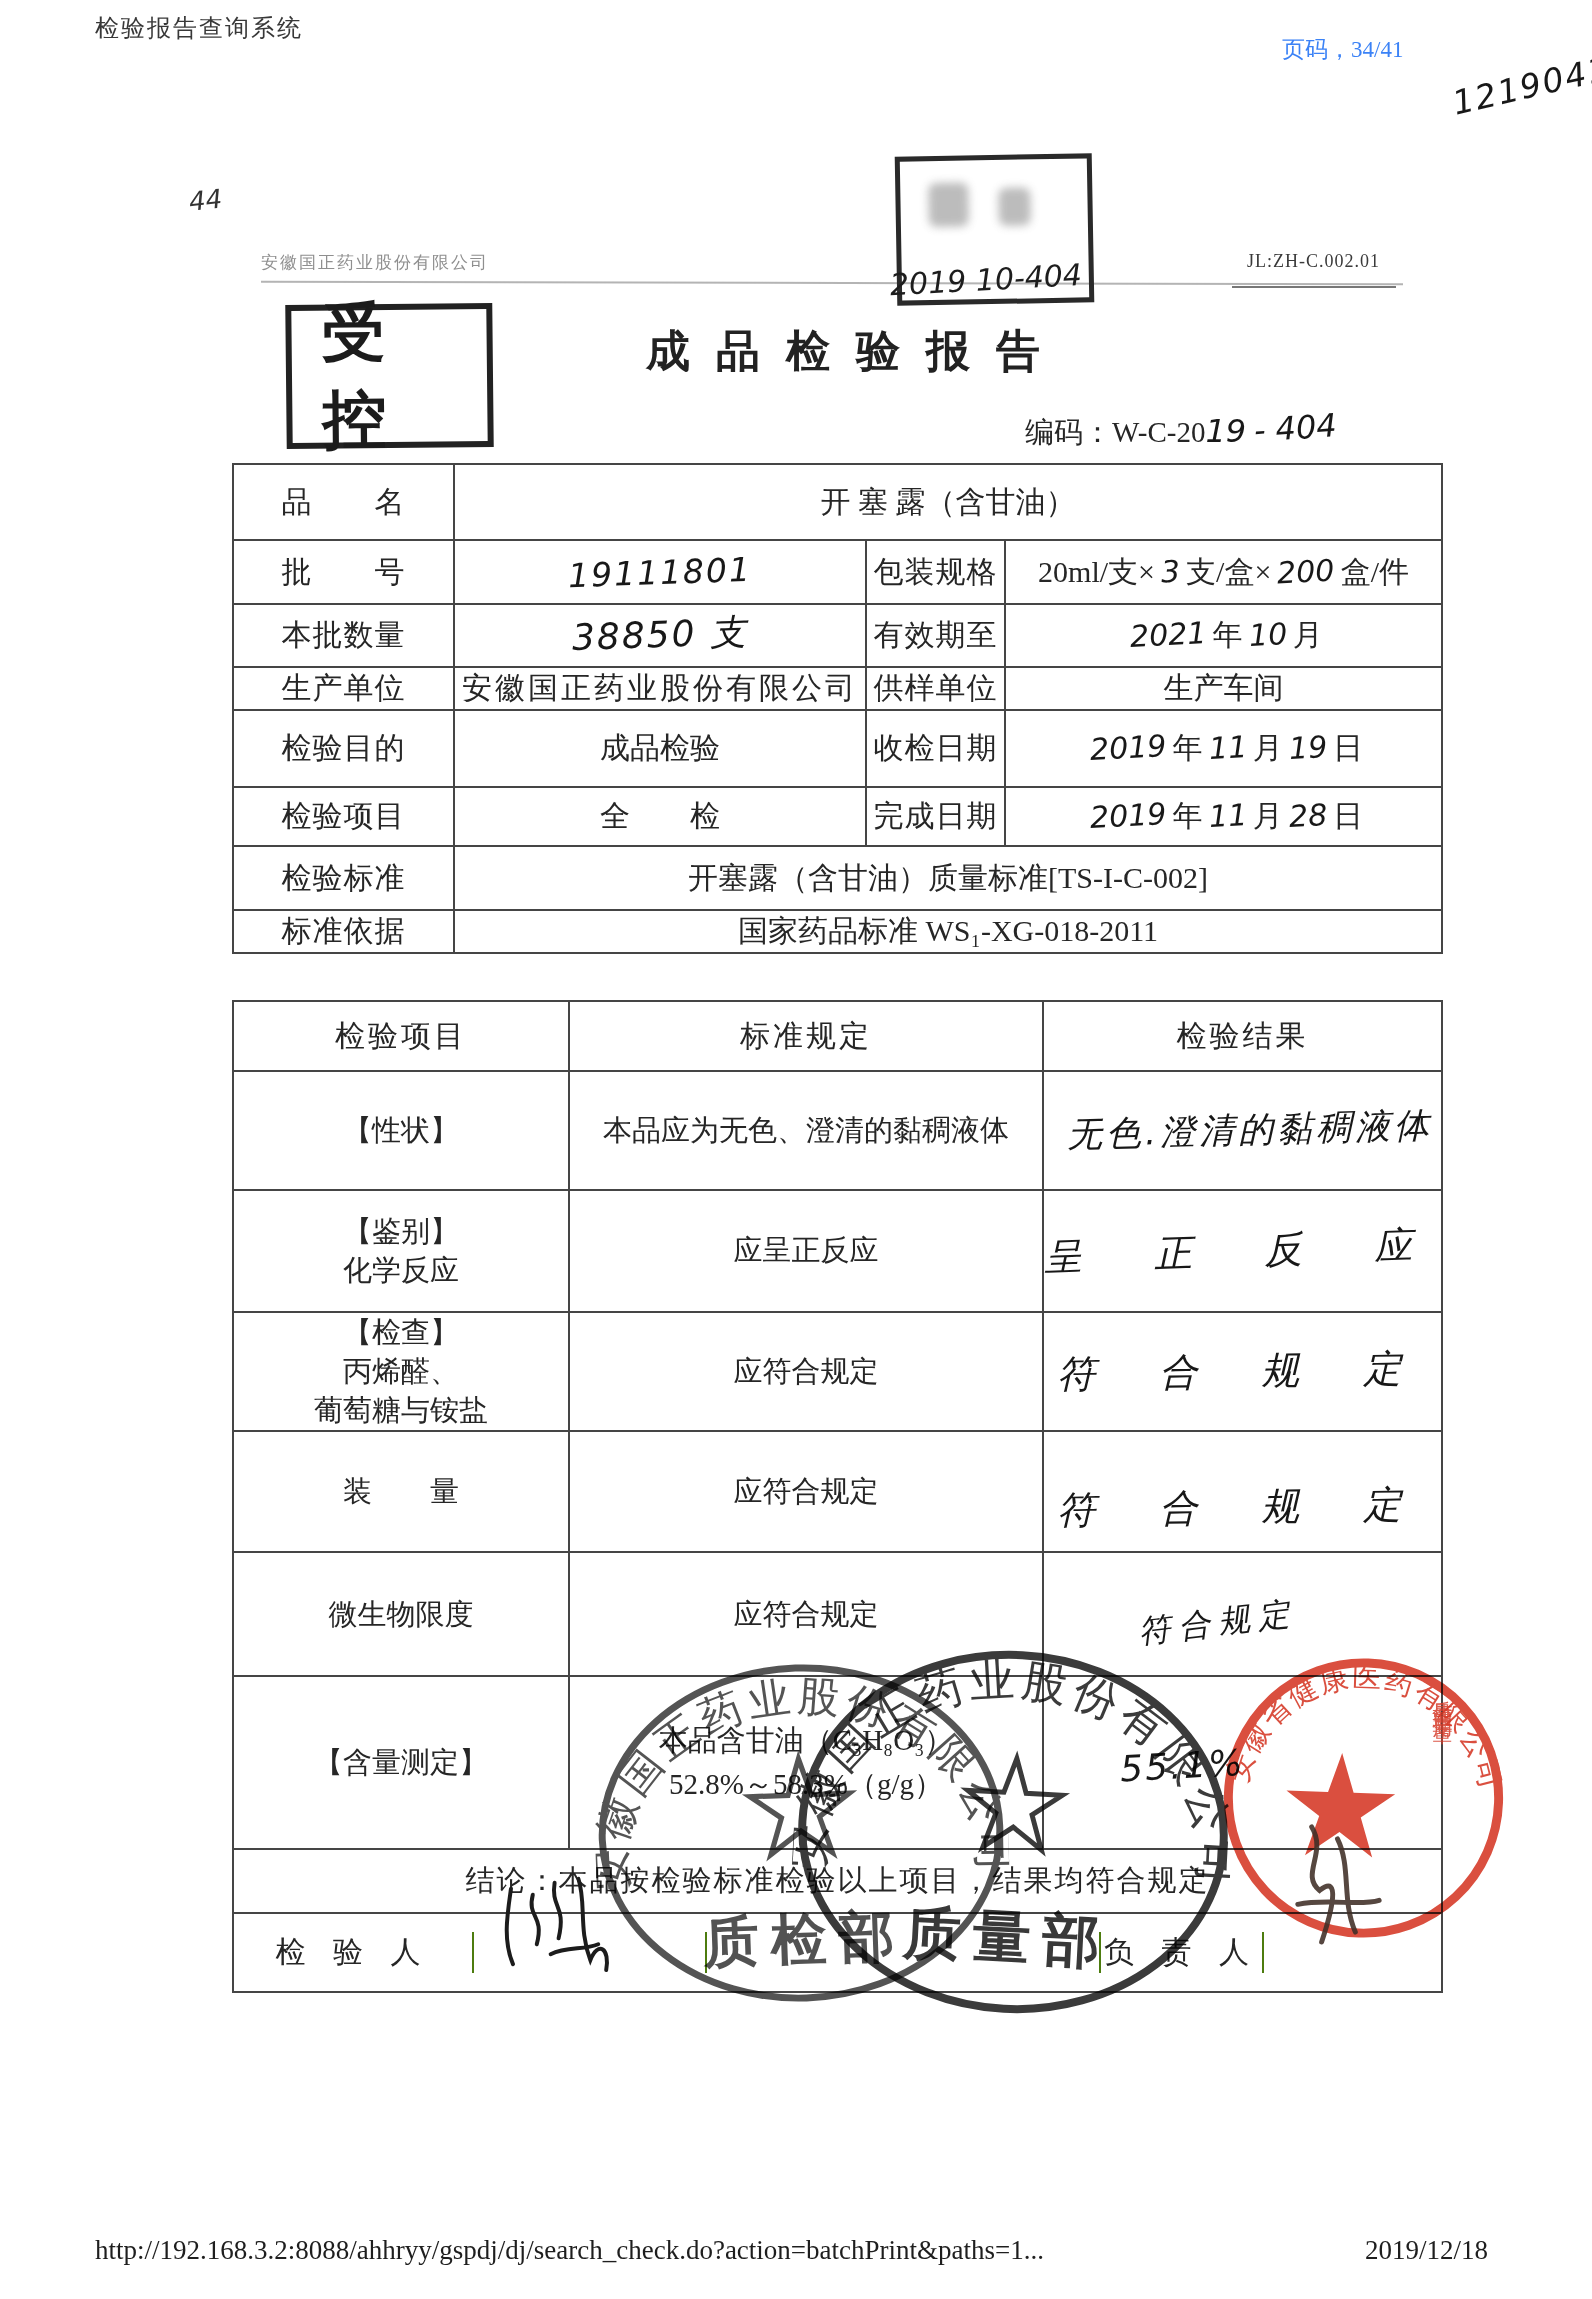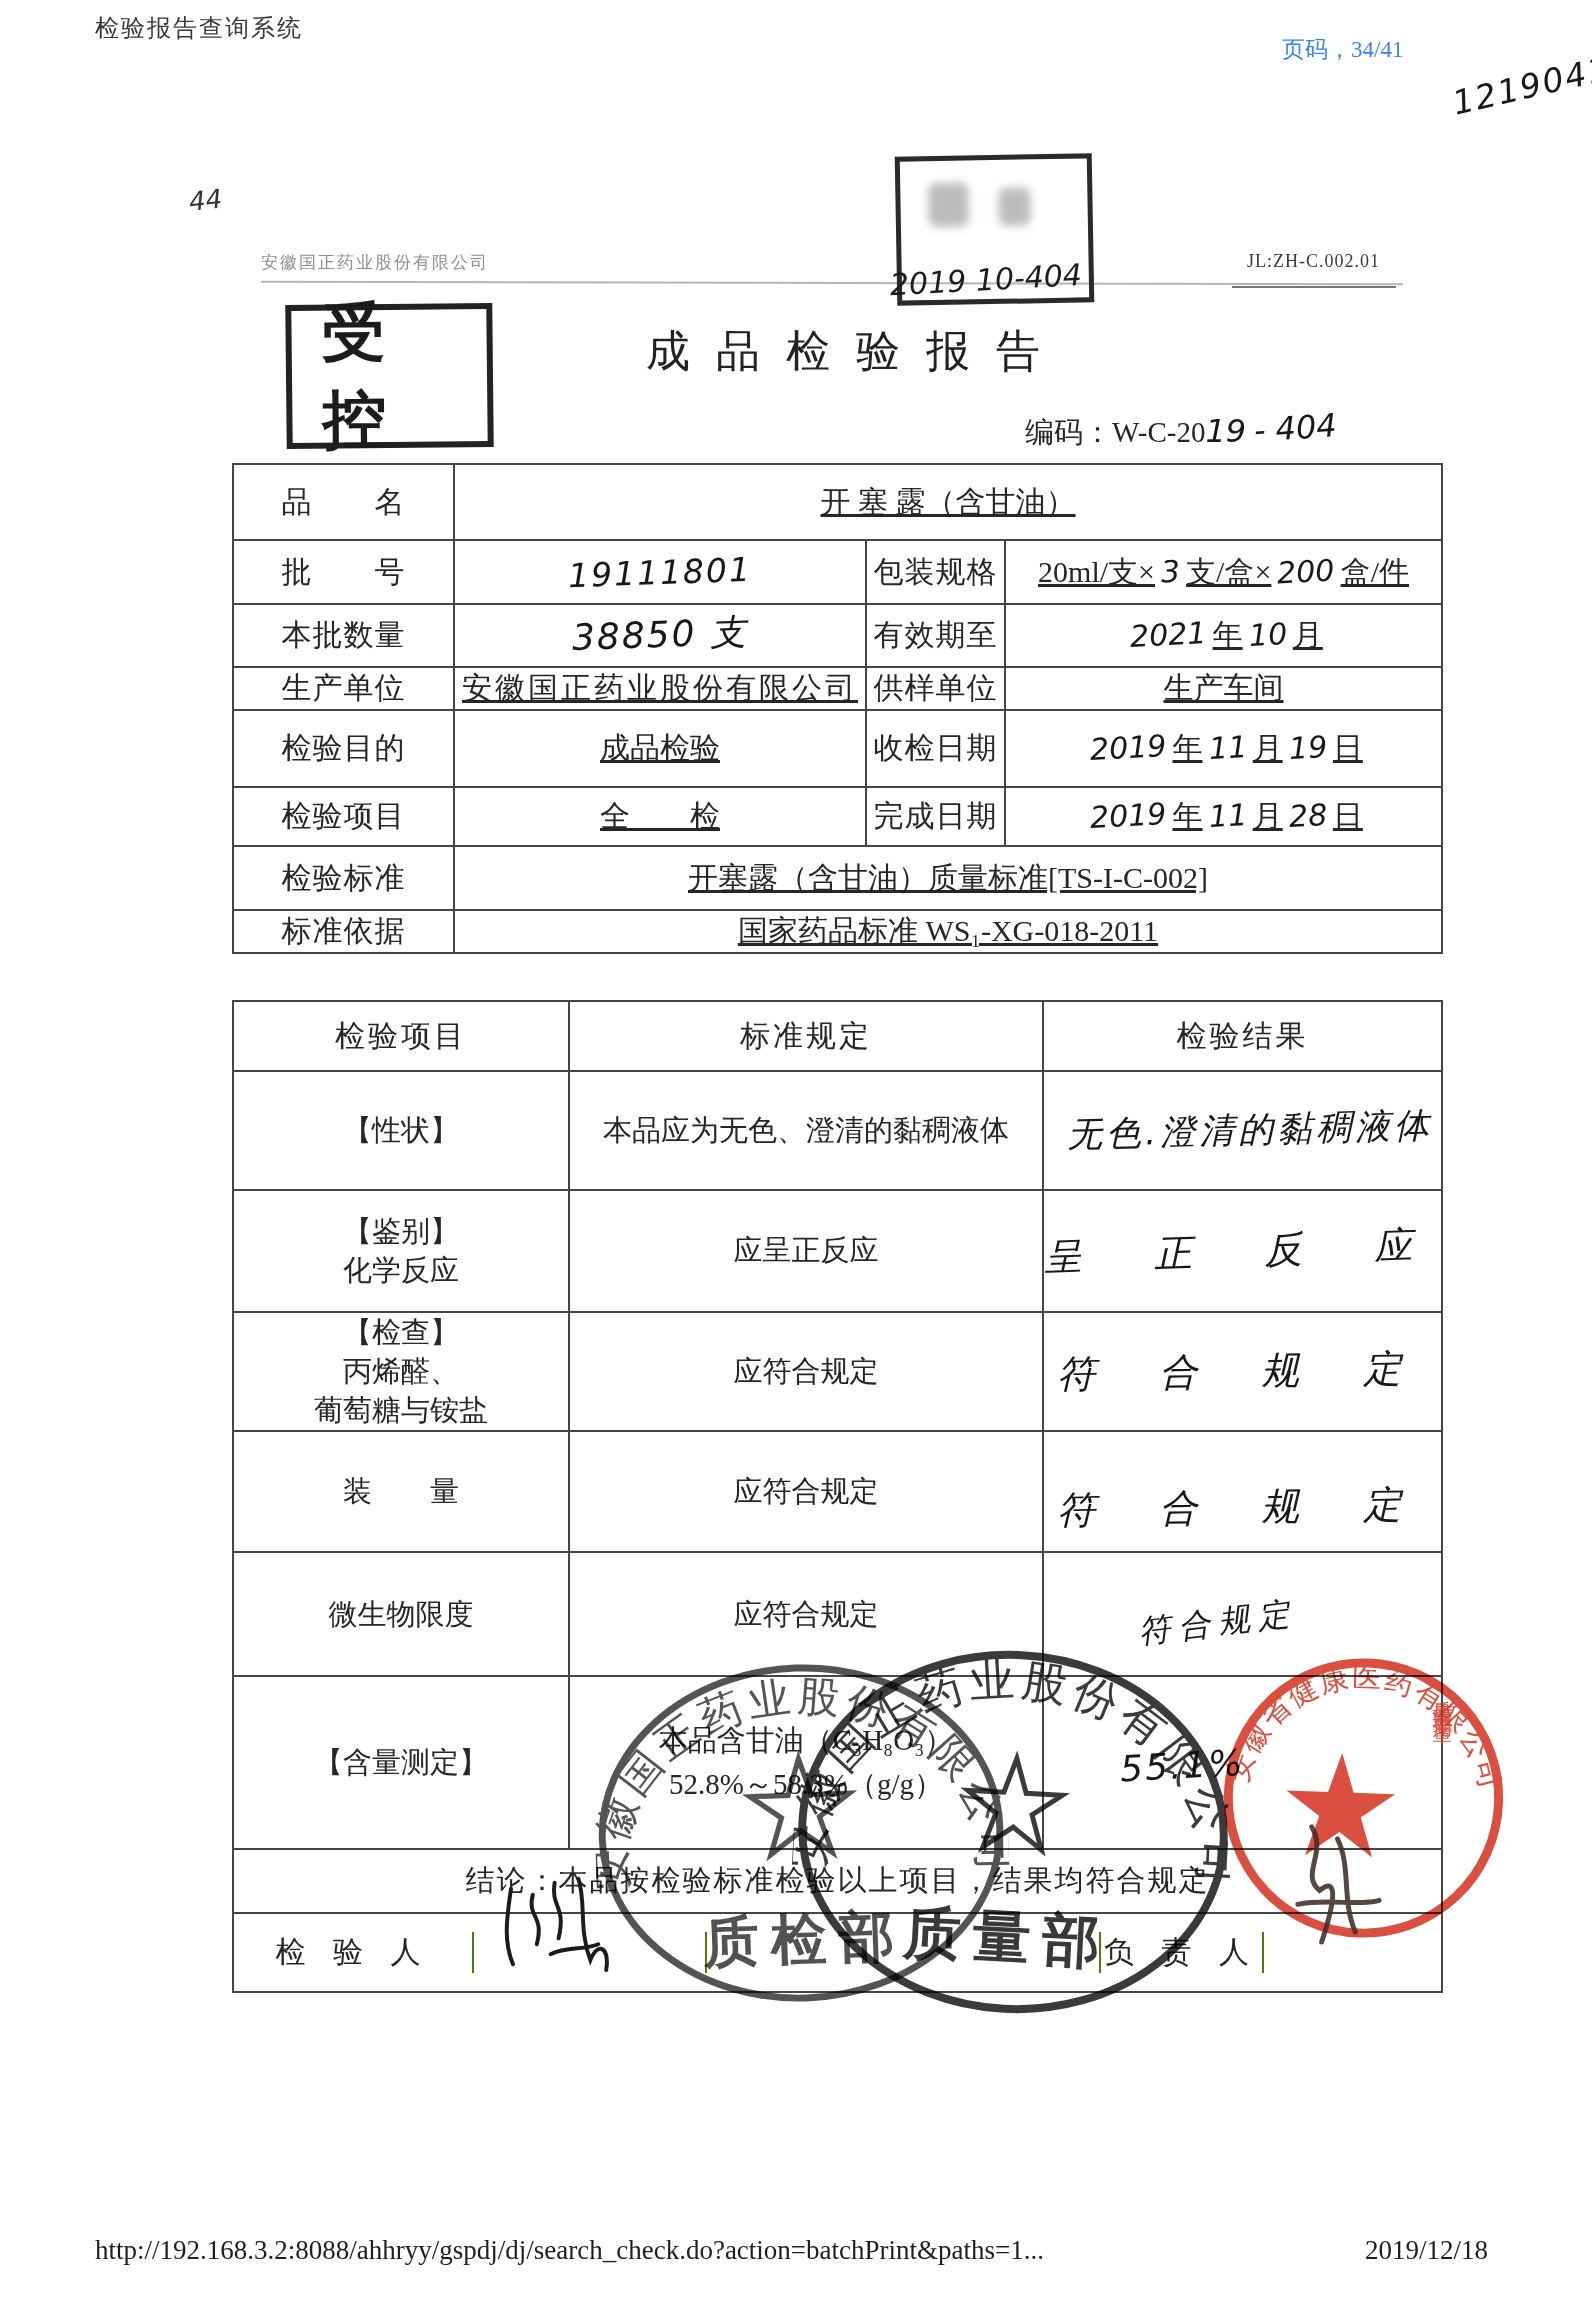--- a/index.html
+++ b/index.html
@@ -20,31 +20,31 @@
   .jl-line{left:1232px;top:286px;width:164px;height:2px;background:#555;opacity:.8;}
   
   .date-stamp{left:896px;top:155px;width:187px;height:139px;border:5px solid #2a2a2a;transform:rotate(-1deg);}
   .blob{position:absolute;background:#6c6c6c;filter:blur(4px);opacity:.45;border-radius:8px;}
   .ds-code{position:absolute;left:-12px;bottom:2px;font-size:30px;white-space:nowrap;transform:rotate(-2deg);color:#1d1d1d;}
   
   .ctrl-stamp{left:286px;top:304px;width:195px;height:132px;border:6px solid #222;transform:rotate(-.6deg);
               display:flex;align-items:center;justify-content:center;}
   .ctrl-stamp span{font-size:64px;font-weight:bold;letter-spacing:34px;padding-left:30px;color:#1c1c1c;}
   
-  .doc-title{left:617px;top:322px;width:478px;text-align:center;font-size:44px;font-weight:400;letter-spacing:26px;color:#222;}
+  .doc-title{left:617px;top:322px;width:478px;text-align:center;font-size:44px;font-weight:700;letter-spacing:26px;color:#222;}
   .code-line{left:1025px;top:412px;font-size:29px;white-space:nowrap;}
   .code-line .hw{font-size:32px;}
   .code-hw2{display:inline-block;transform:rotate(-4deg) translateY(-3px);margin-left:8px;}
   
   table.tbl{border-collapse:collapse;table-layout:fixed;position:absolute;background:transparent;}
   table.tbl td{border:2px solid #454545;padding:0;vertical-align:middle;text-align:center;overflow:visible;}
   .info-tbl{left:232px;top:463px;width:1209px;}
   .res-tbl{left:232px;top:1000px;width:1209px;}
   td.lab{font-size:30px;letter-spacing:1px;}
-  td.val{font-size:30px;text-decoration:underline;}
+  td.val{font-size:30px;}
   td.vleft{text-align:left;padding-left:16px;}
   .hw-num{font-size:33px;letter-spacing:2px;display:inline-block;transform:rotate(-2deg);}
   .mixed .hw{font-size:30px;margin:0 6px;display:inline-block;transform:rotate(-3deg);}
   .res-head{font-size:30px;letter-spacing:3px;}
   td.item{text-align:left;padding-left:20px;font-size:29px;line-height:1.35;}
   td.std{font-size:29px;line-height:1.5;}
   .res-hw{display:inline-block;white-space:nowrap;}
   .res1{font-size:35px;letter-spacing:4px;transform:rotate(-1.5deg) translateX(8px);}
   .res2{font-size:38px;letter-spacing:30px;transform:rotate(-2deg);}
   .res3{font-size:38px;letter-spacing:26px;transform:rotate(-1deg);}

